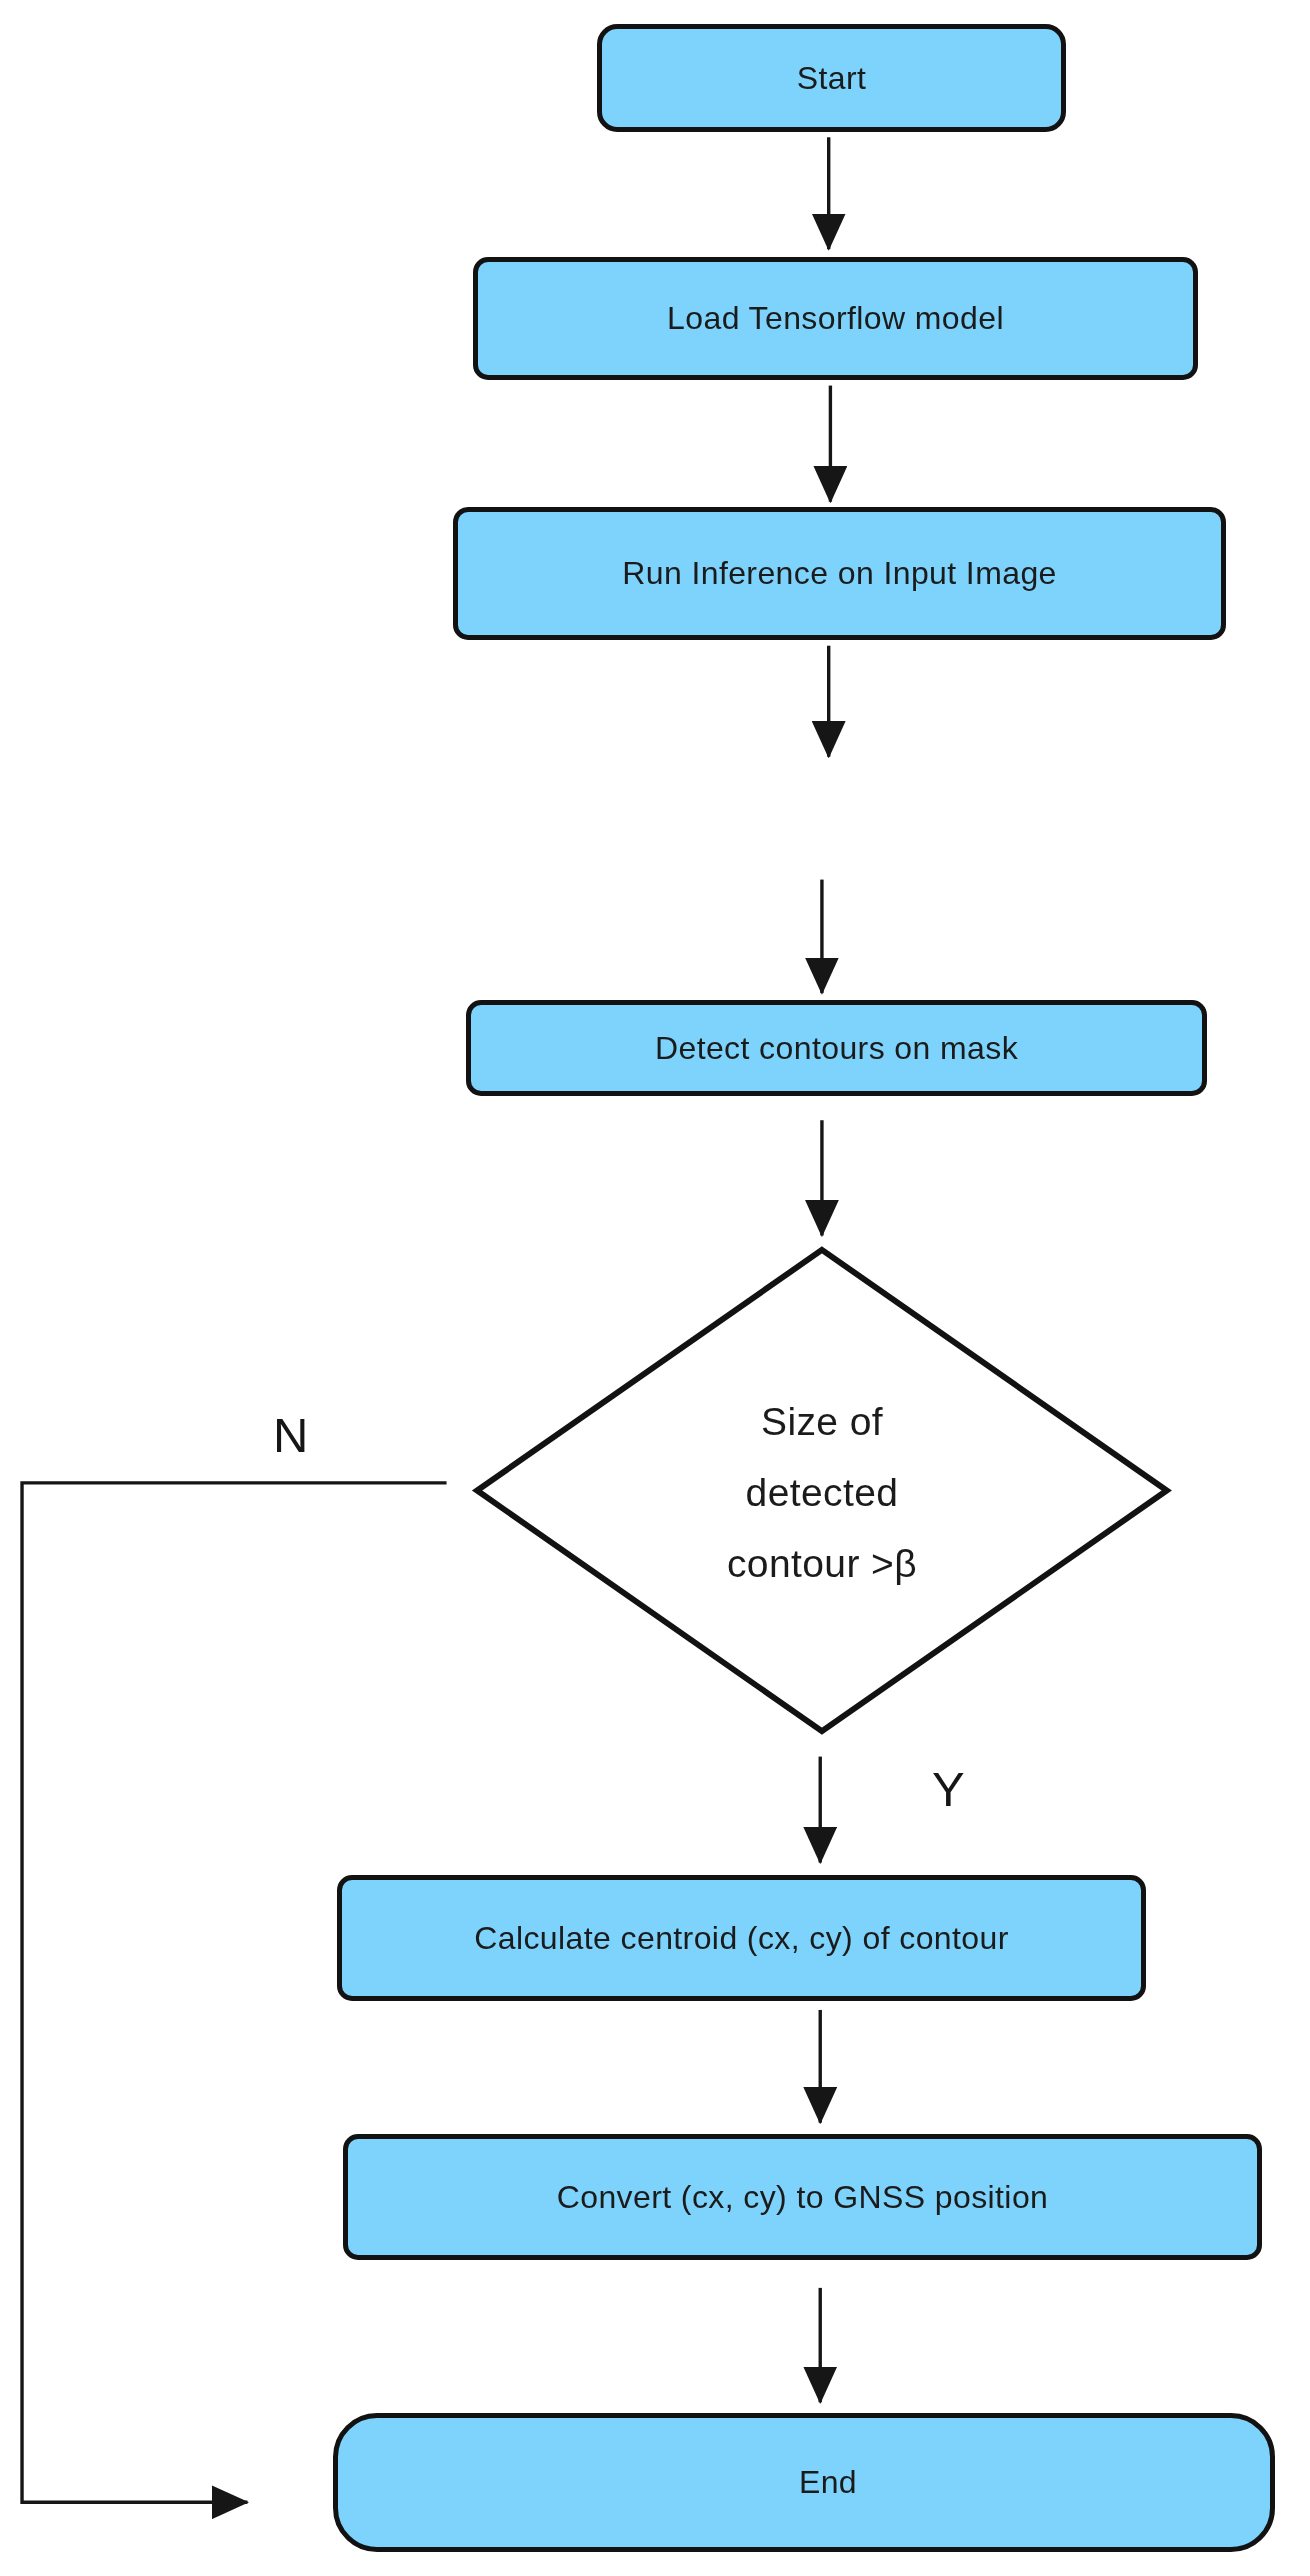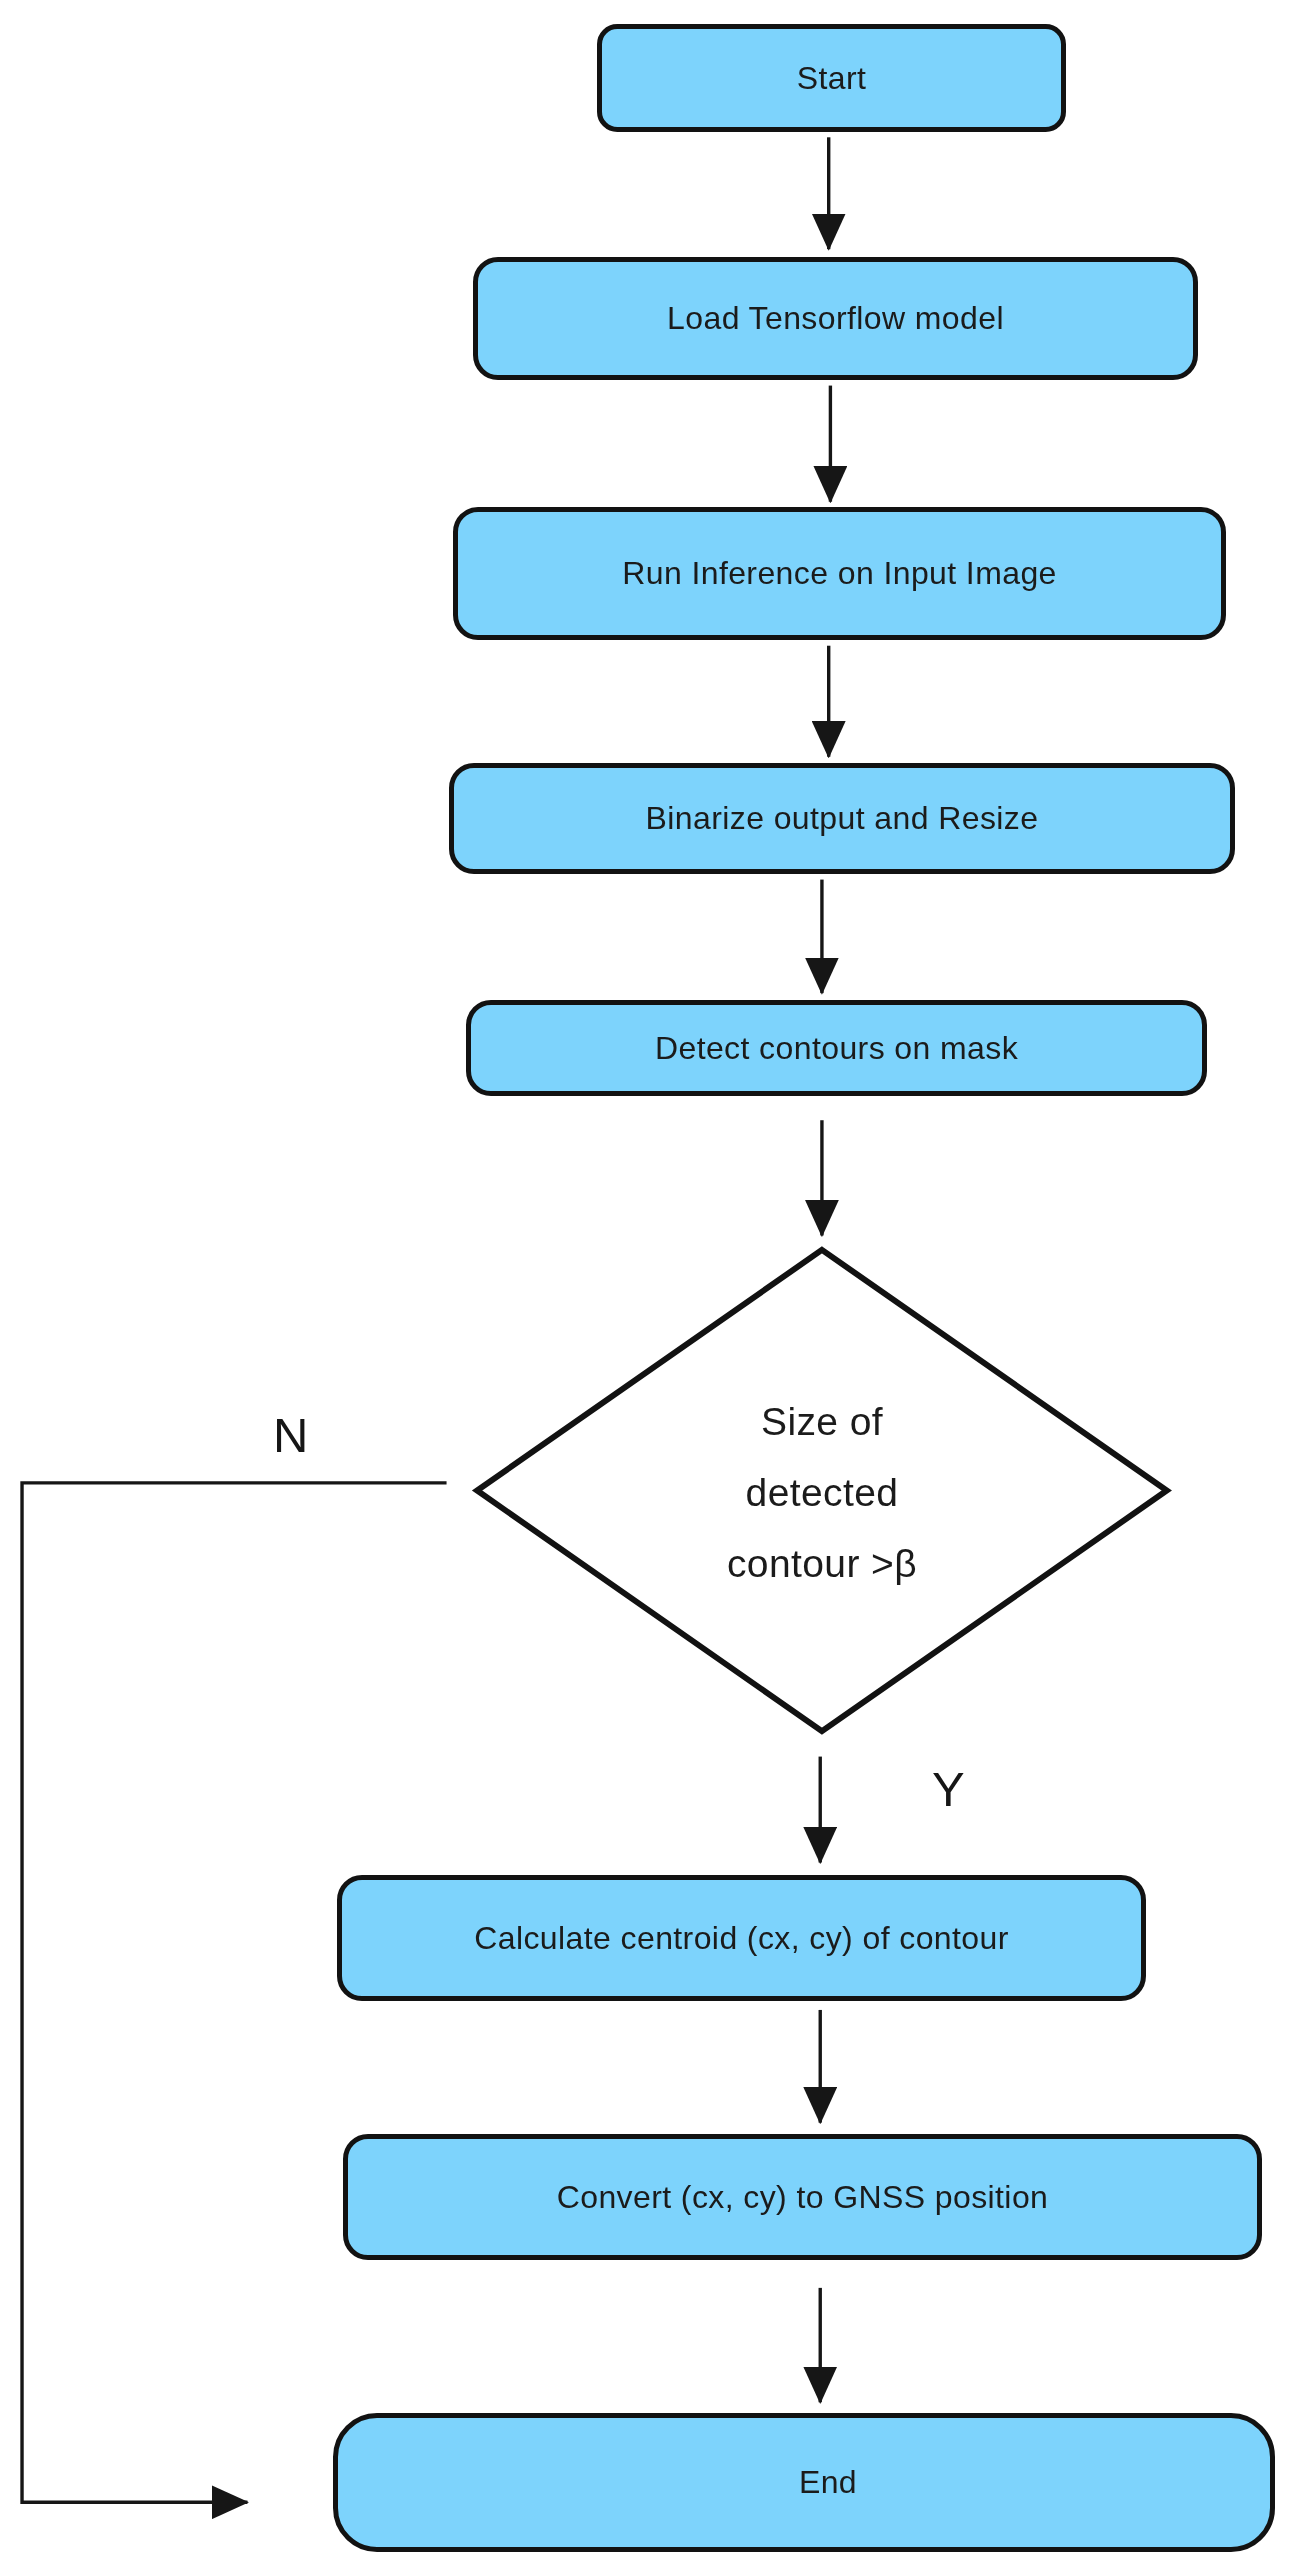--- a/index.html
+++ b/index.html
@@ -18,21 +18,21 @@
     background:#7dd3fc;
     border:5.1px solid #121212;
     display:flex;align-items:center;justify-content:center;
     text-align:center;
     font-size:32px;
     line-height:1.15;
     color:#1b1b1b;
     letter-spacing:0.4px;
   }
   .node.terminator{border-radius:20.3px;}
-  .node.process{border-radius:25px;text-align:right;}
+  .node.process{border-radius:15px;text-align:right;}
   .node.end-cap{border-radius:44px;}
   #n-start     {left:597px; top:24px;   width:469px;  height:108px;}
   #n-load      {left:473px; top:257px;  width:725px;  height:123px;}
   #n-run       {left:453px; top:507px;  width:773px;  height:133px;}
   #n-binarize  {left:449px; top:763px;  width:786px;  height:111px;}
   #n-detect    {left:466px; top:1000px; width:741px;  height:96px;}
   #n-calculate {left:337px; top:1875px; width:809px; height:126px;}
   #n-convert   {left:343px; top:2134px; width:919px; height:126px;}
   #n-end       {left:333px; top:2413px; width:942px; height:139px;padding-left:48px;}
   .diamond-label{
@@ -84,23 +84,20 @@
   </div>
 
   <div class="node process" id="n-load">
     <span>Load Tensorflow model</span>
   </div>
 
   <div class="node process" id="n-run">
     <span>Run Inference on Input Image</span>
   </div>
 
-  <div class="node process" id="n-binarize">
-    <span>Binarize output and Resize</span>
-  </div>
 
   <div class="node process" id="n-detect">
     <span>Detect contours on mask</span>
   </div>
 
   <div class="diamond-label">
     <div>Size of</div>
     <div>detected</div>
     <div>contour &gt;β</div>
   </div>

